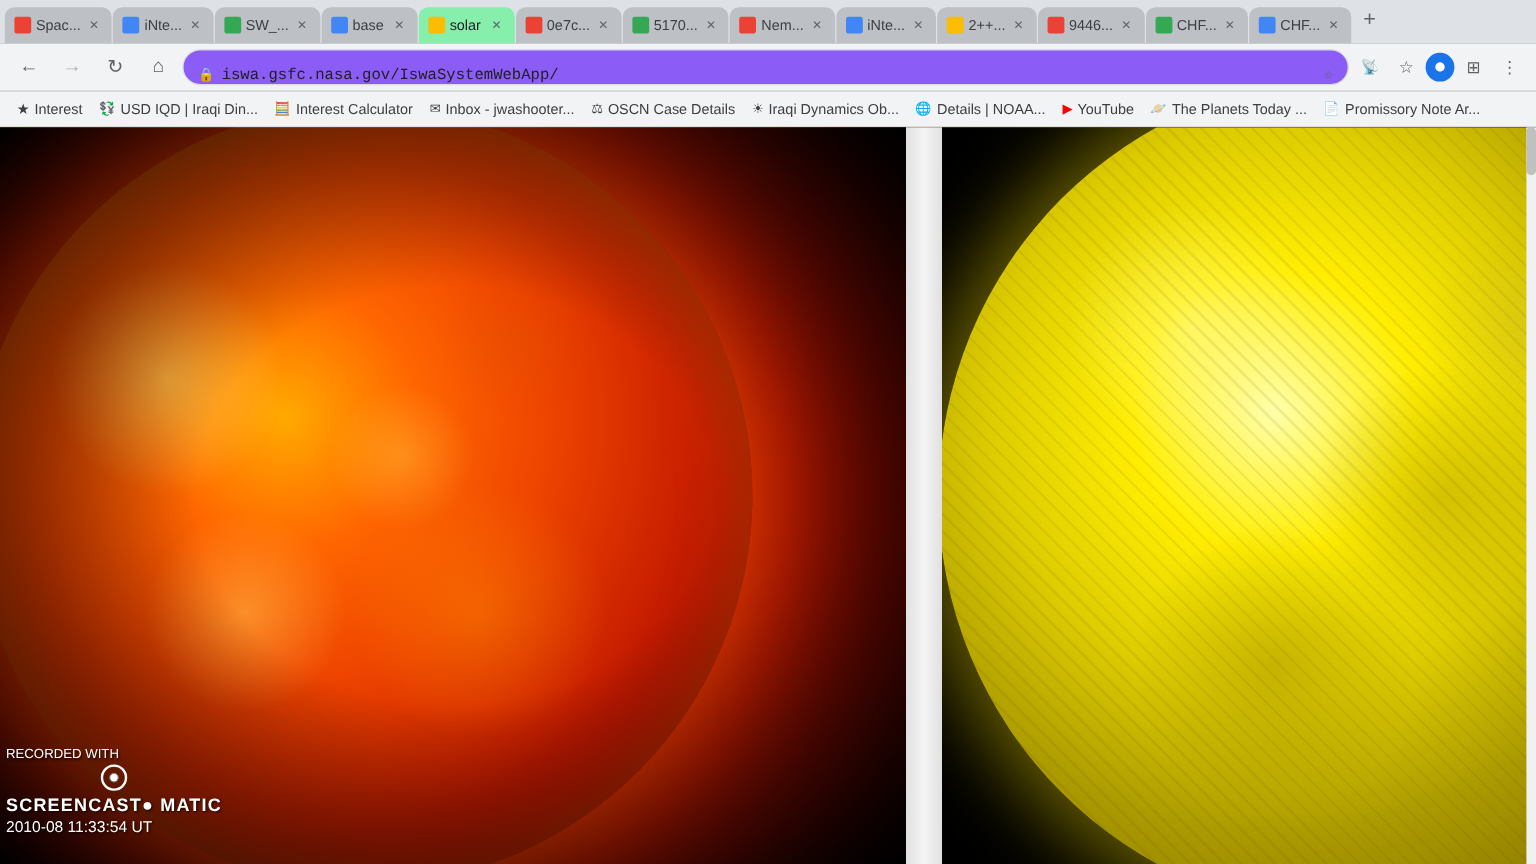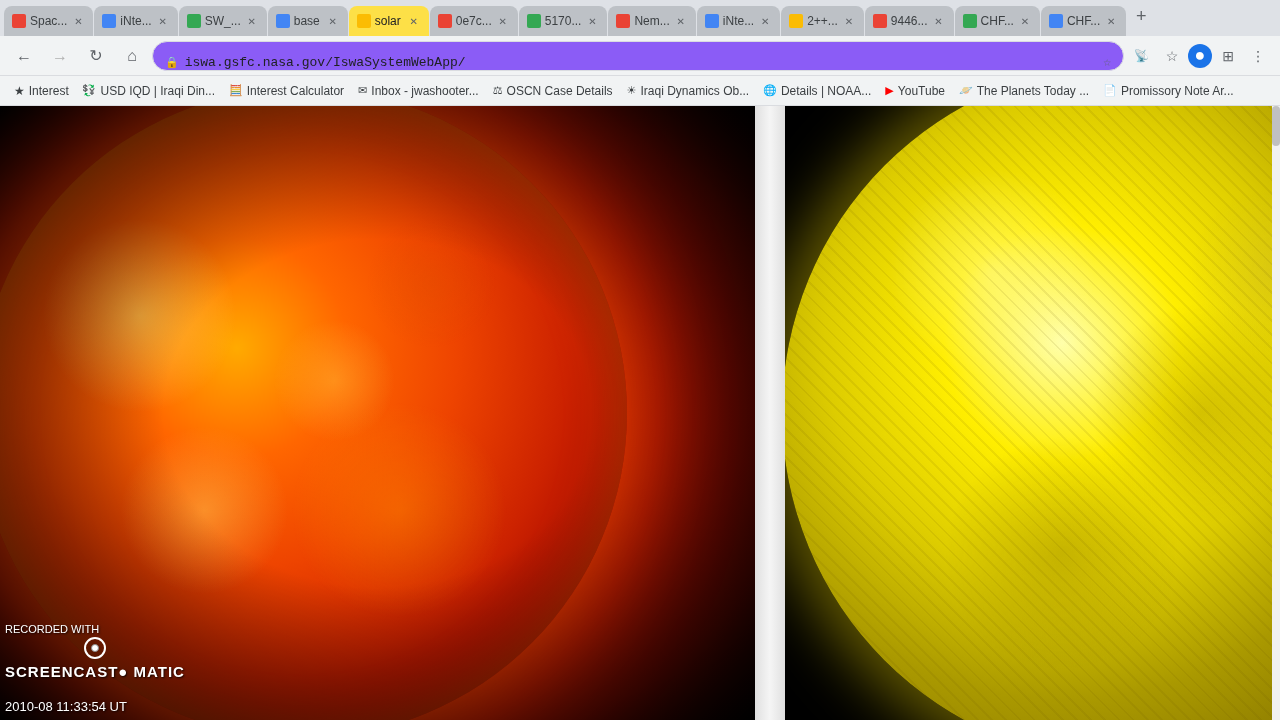--- a/index.html
+++ b/index.html
@@ -23,21 +23,21 @@
       font-size: 12px;
       color: #3c4043;
       max-width: 140px;
       min-width: 80px;
       gap: 4px;
       cursor: pointer;
       position: relative;
       top: 6px;
     }
     .tab.active {
-      background: #fde047;
+      background: #86efac;
       color: #202124;
     }
     .tab-favicon {
       width: 14px;
       height: 14px;
       flex-shrink: 0;
       border-radius: 2px;
     }
     .tab-label {
       overflow: hidden;
@@ -316,21 +316,21 @@
       font-size: 15px;
       font-weight: bold;
       color: #ffffff;
       text-shadow: 1px 1px 2px rgba(0,0,0,0.8);
       letter-spacing: 1px;
     }
 
     
     .timestamp {
       position: absolute;
-      bottom: 6px;
+      bottom: 24px;
       left: 5px;
       font-size: 13px;
       color: #ffffff;
       text-shadow: 1px 1px 2px rgba(0,0,0,0.8);
       z-index: 20;
     }
 
     
     .scrollbar {
       position: absolute;

